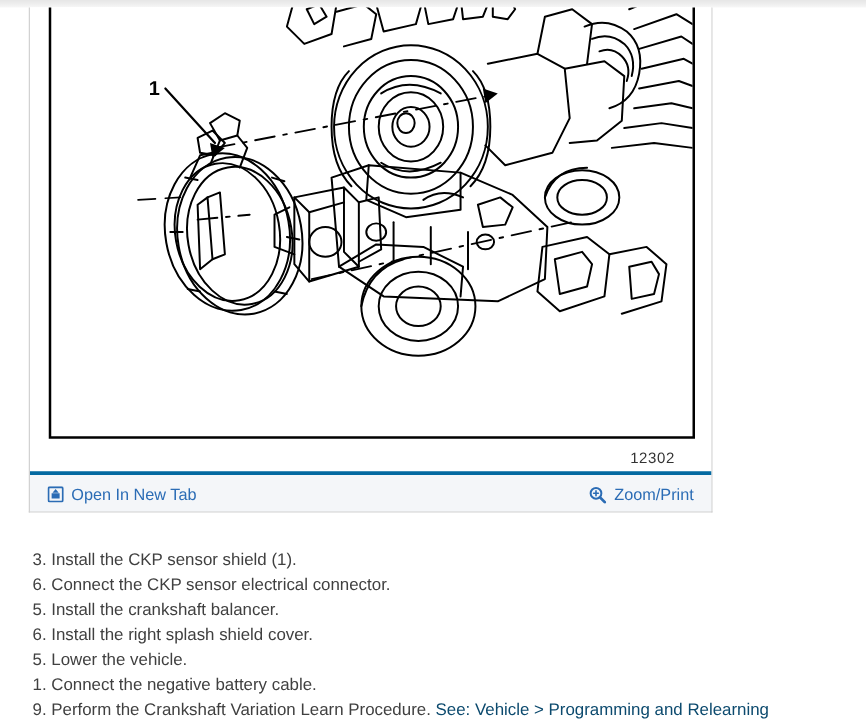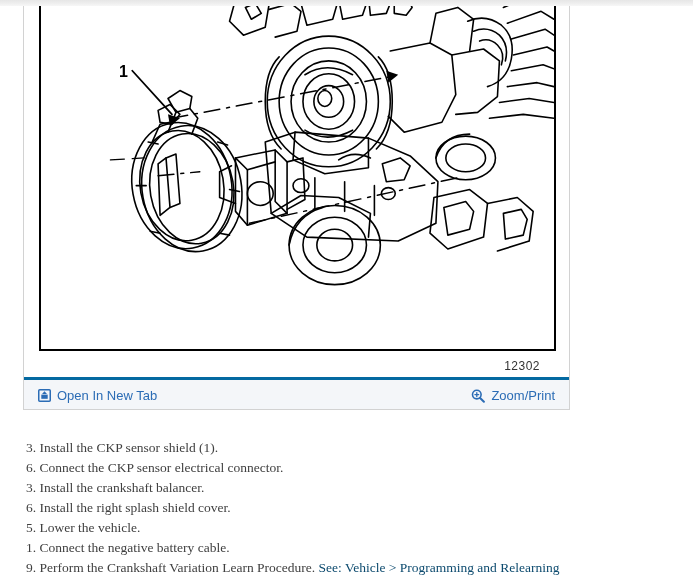--- a/index.html
+++ b/index.html
@@ -121,21 +121,21 @@
     position: absolute;
     left: 26px;
     top: 438px;
     width: 650px;
   }
   .step-line {
     font-size: 13.5px;
     line-height: 20px;
     color: #404040;
     white-space: nowrap;
-    font-family: Liberation Serif, serif;
+    font-family: Liberation Sans, sans-serif;
   }
   .step-line .link {
     color: #0c4a6e;
     cursor: pointer;
   }
 </style>
 </head>
 <body>
 
 <div class="top-strip"></div>
@@ -290,18 +290,18 @@
         <path d="M9.1 9.0 L12.9 12.8" stroke="#2b6cb5" stroke-width="2" stroke-linecap="round"></path>
       </svg>
       <span class="label">Zoom/Print</span>
     </a>
   </div>
 </div>
 
 <div class="steps">
   <div class="step-line"><span>3. Install the CKP sensor shield (1).</span></div>
   <div class="step-line"><span>6. Connect the CKP sensor electrical connector.</span></div>
-  <div class="step-line"><span>3. Install the crankshaft balancer.</span></div>
+  <div class="step-line"><span>5. Install the crankshaft balancer.</span></div>
   <div class="step-line"><span>6. Install the right splash shield cover.</span></div>
   <div class="step-line"><span>5. Lower the vehicle.</span></div>
   <div class="step-line"><span>1. Connect the negative battery cable.</span></div>
   <div class="step-line"><span>9. Perform the Crankshaft Variation Learn Procedure. </span><span class="link">See: Vehicle &gt; Programming and Relearning</span></div>
 </div>
 
 </body></html>

